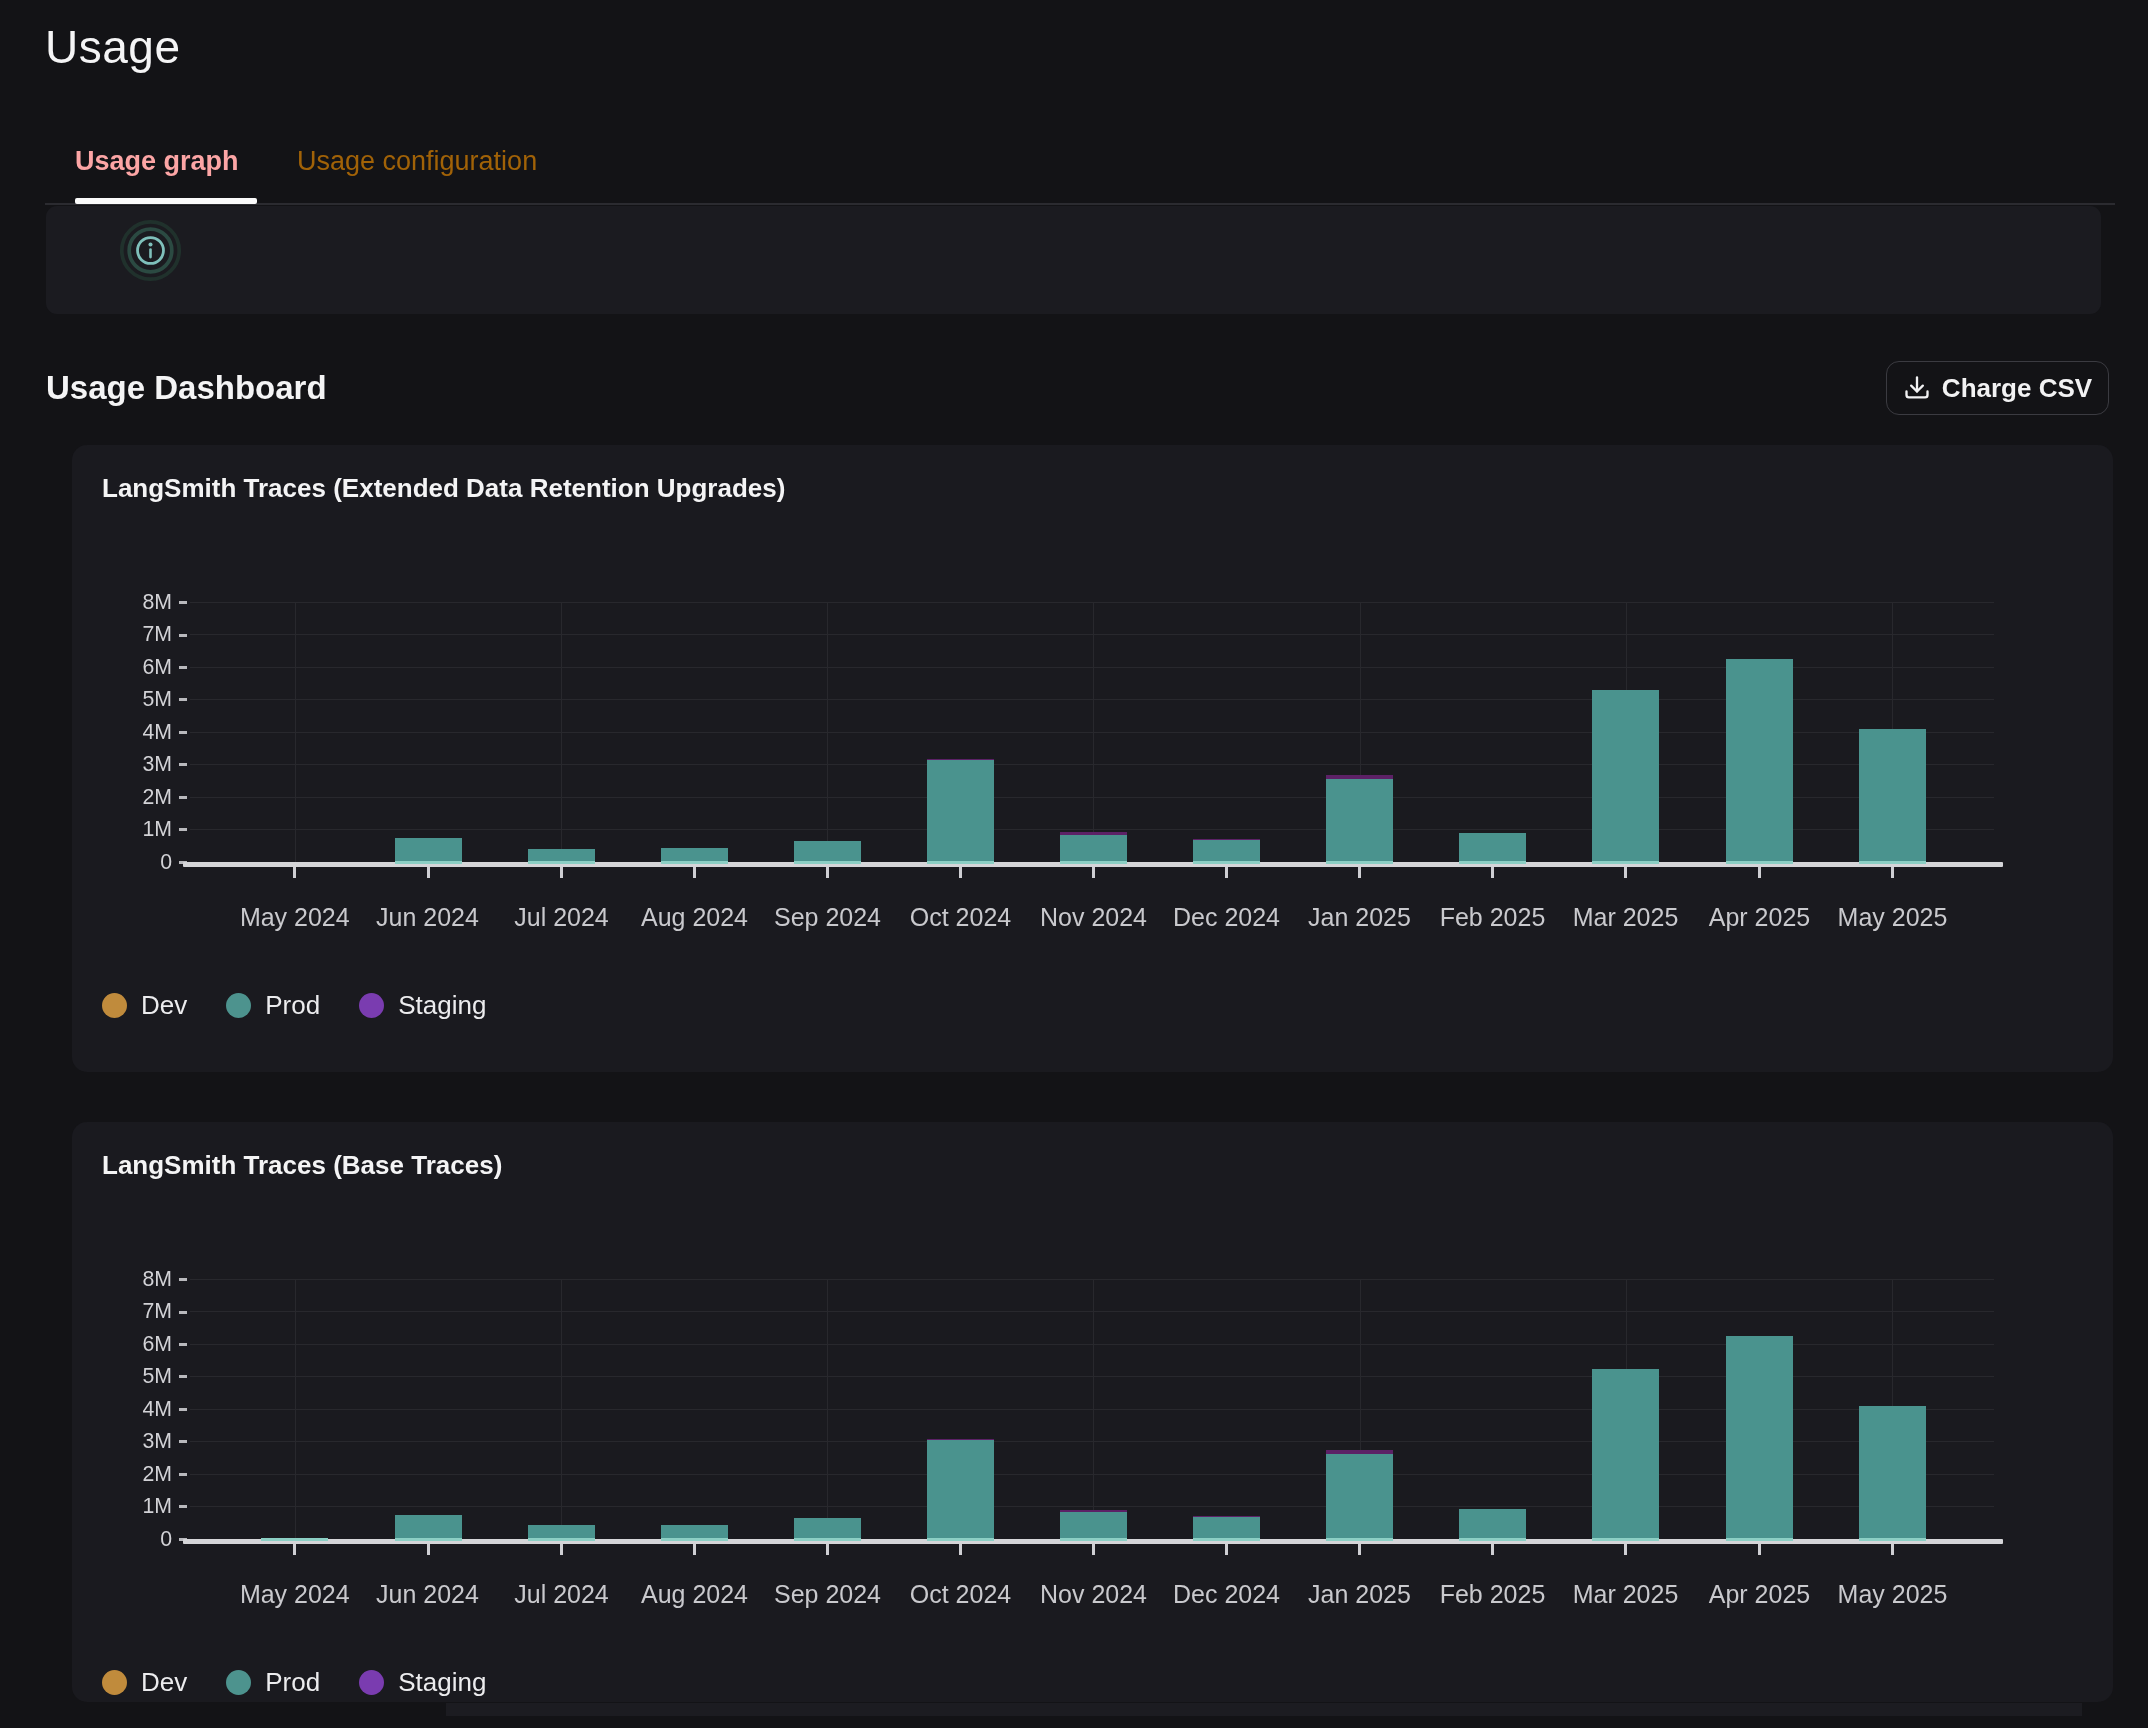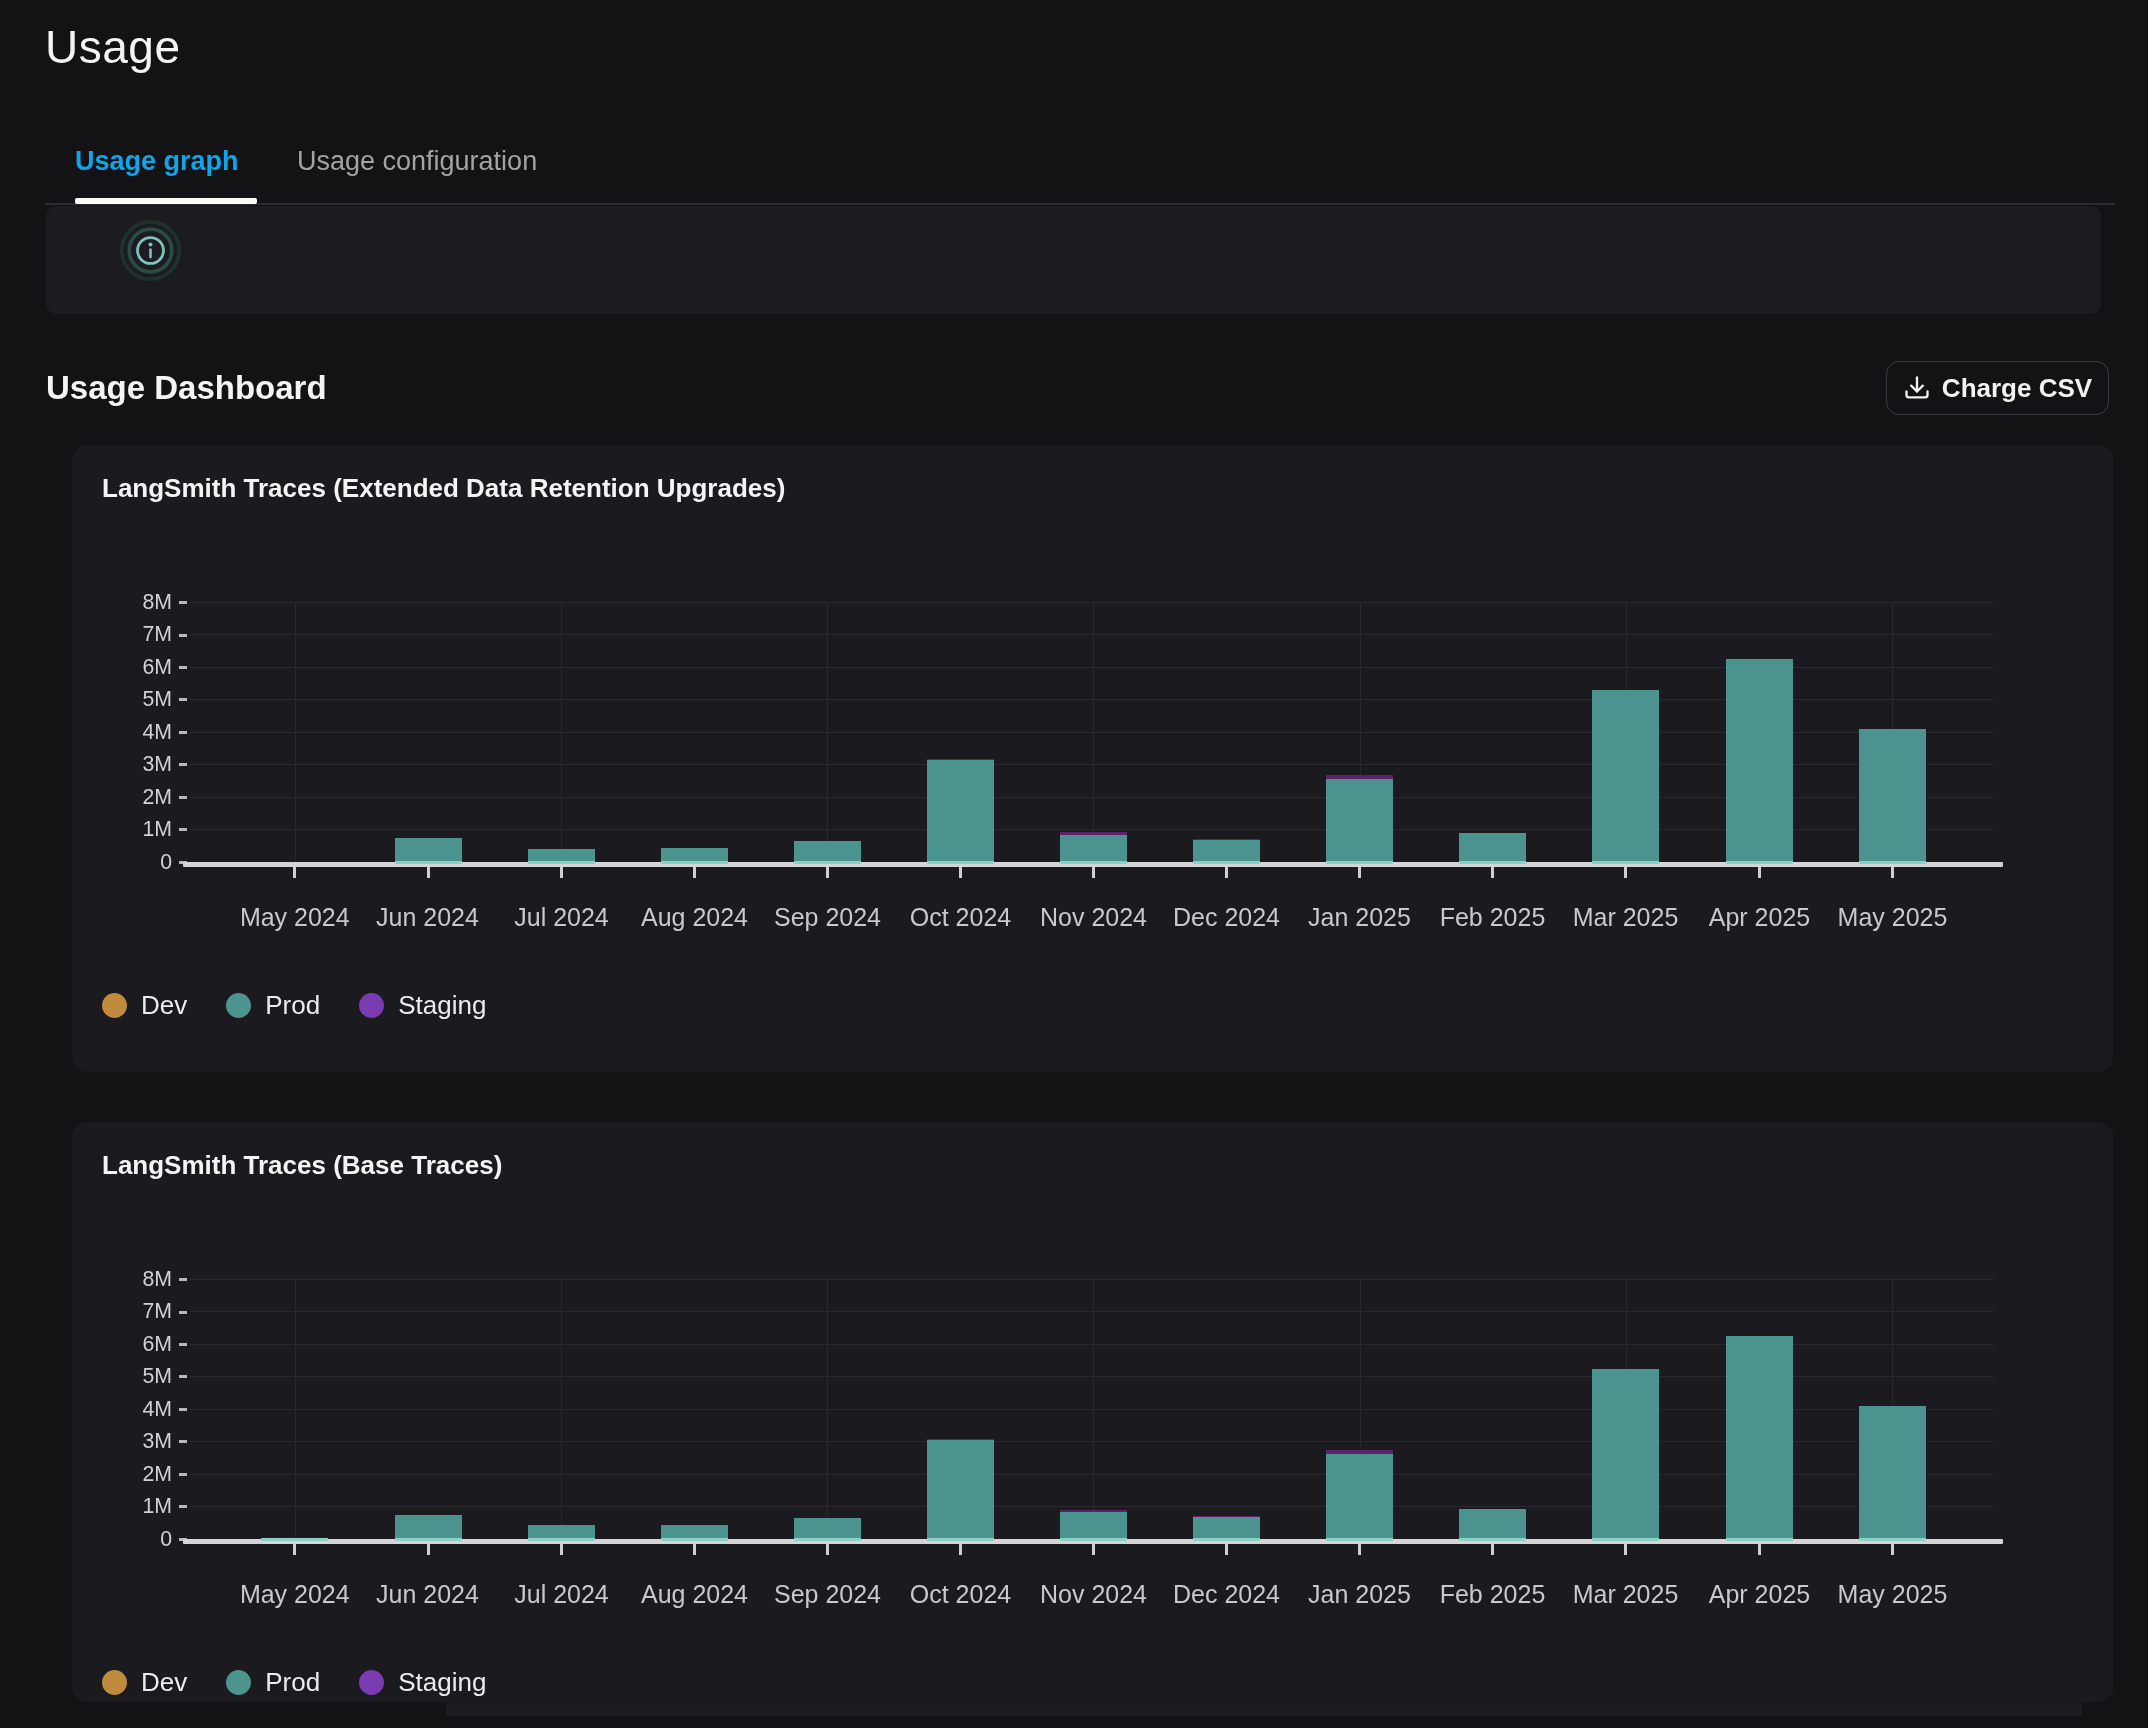--- a/index.html
+++ b/index.html
@@ -12,22 +12,22 @@
     overflow:hidden;
   }
   .page-title {
     position:absolute; left:45px; top:20.4px;
     font-size:46px; font-weight:500; letter-spacing:0.5px; color:#f4f4f5;
   }
   
   .tabbar { position:absolute; left:0; top:139px; width:2148px; height:67px; }
   .tab-divider { position:absolute; left:45px; top:64px; width:2070px; height:1.9px; background:#2b2b30; }
   .tab { position:absolute; top:7.4px; font-size:27px; cursor:pointer; }
-  .tab.active { left:75px; font-weight:700; color:#0ea5e9; }
-  .tab.inactive { left:297px; font-weight:400; color:#a3a3a3; }
+  .tab.active { left:75px; font-weight:700; color:#fca5a5; }
+  .tab.inactive { left:297px; font-weight:400; color:#a16207; }
   .tab-underline { position:absolute; left:75px; top:59px; width:182px; height:5.6px; background:#fafafa; border-radius:1.9px; }
   
   .banner {
     position:absolute; left:46px; top:206px; width:2055px; height:108px;
     background:#1b1b20; border-radius:11px;
   }
   .banner-icon { position:absolute; left:119px; top:219px; width:63px; height:63px; }
   .banner-text { position:absolute; left:215px; top:18.6px; font-size:26px; font-weight:600; line-height:37px; color:#ededef; }
   .banner-link { color:#ffffff; text-decoration:underline; text-underline-offset:4.6px; cursor:pointer; }
   

